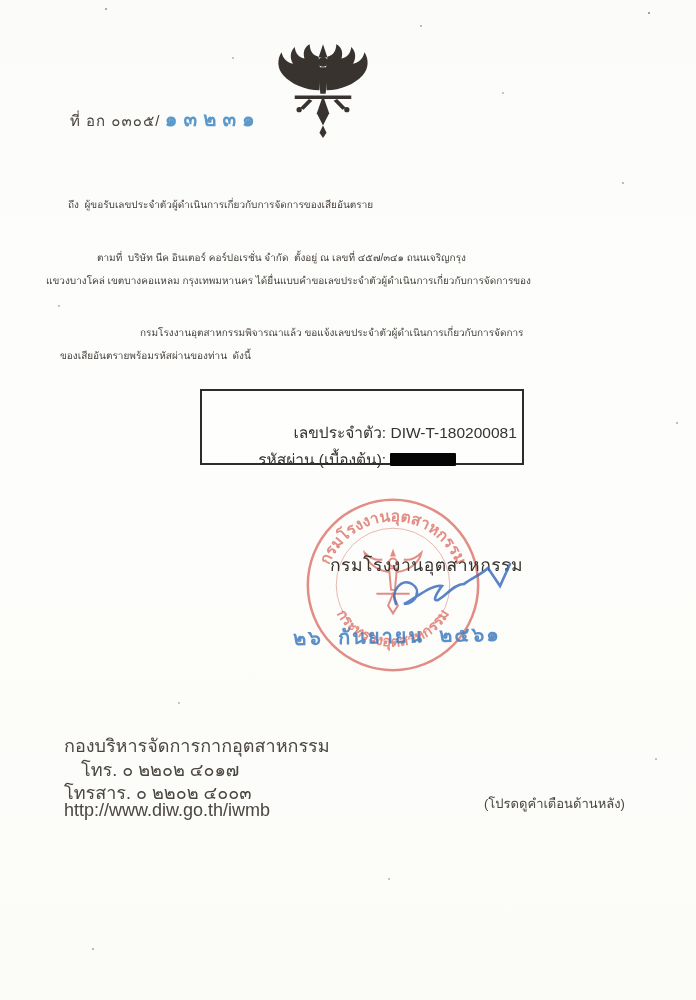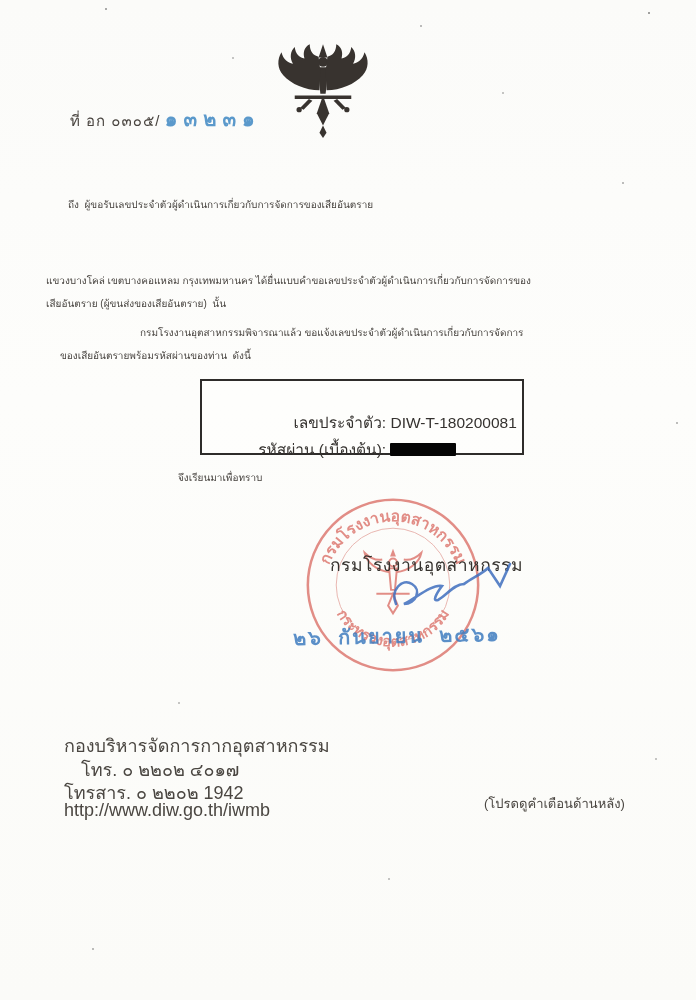--- a/index.html
+++ b/index.html
@@ -8,21 +8,21 @@
     background:#fcfcfa;
     background-image:linear-gradient(180deg,#fbfbf9 0%,#fdfdfb 40%,#fbfbf8 100%);
     font-family:"Liberation Sans","DejaVu Sans",sans-serif;
     color:#3c3835;overflow:hidden;text-align:right;
   }
   .abs{position:absolute;}
   .line{white-space:pre;font-size:10px;color:#45413d;}
   .ref-prefix{font-size:15px;color:#4a4540;letter-spacing:1px;}
   .ref-number{font-size:20px;font-weight:bold;color:#4a8fc7;letter-spacing:6px;opacity:.9;}
   .cred-box{
-    left:200px;top:379px;width:320px;height:72px;
+    left:200px;top:389px;width:320px;height:72px;
     border:2.5px solid #2e2c2a;background:rgba(255,255,255,.4);
   }
   .cred-row{position:absolute;left:26px;font-size:15.5px;color:#35322f;white-space:pre;}
   .cred-label{display:inline-block;width:128px;}
   .redaction-bar{display:inline-block;width:66px;height:13px;background:#050505;border-radius:1px;vertical-align:-1px;}
   .dept-typed{font-size:17.5px;color:#35322e;letter-spacing:.5px;white-space:pre;}
   .date-stamp{
     font-size:20px;font-weight:bold;color:#3f7dc0;white-space:pre;
     letter-spacing:2px;transform:rotate(-1.2deg);opacity:.85;
   }
@@ -64,36 +64,35 @@
       <circle cx="33" cy="76" r="3"></circle>
       <circle cx="87" cy="76" r="3"></circle>
 
       <path d="M60,60 L53,80 L60,94 L67,80 Z"></path>
       <path d="M60,94 L56,102 L60,108 L64,102 Z"></path>
     </g>
   </svg>
 
   <div class="abs line" style="left:68px;top:197px">ถึง  ผู้ขอรับเลขประจำตัวผู้ดำเนินการเกี่ยวกับการจัดการของเสียอันตราย</div>
 
+  <div class="abs line" style="left:97px;top:250px">ตามที่  บริษัท นีค อินเตอร์ คอร์ปอเรชั่น จำกัด  ตั้งอยู่ ณ เลขที่ ๔๕๗/๓๔๑ ถนนเจริญกรุง</div>
   <div class="abs line" style="left:46px;top:273px">แขวงบางโคล่ เขตบางคอแหลม กรุงเทพมหานคร ได้ยื่นแบบคำขอเลขประจำตัวผู้ดำเนินการเกี่ยวกับการจัดการของ</div>
-  <div class="abs line" style="left:46px;top:296px">เสียอันตราย (ผู้ขนส่งของเสียอันตราย)  นั้น</div>
 
   <div class="abs line" style="left:140px;top:325px">กรมโรงงานอุตสาหกรรมพิจารณาแล้ว ขอแจ้งเลขประจำตัวผู้ดำเนินการเกี่ยวกับการจัดการ</div>
   <div class="abs line" style="left:60px;top:348px">ของเสียอันตรายพร้อมรหัสผ่านของท่าน  ดังนี้</div>
 
   <div class="abs cred-box">
     <div class="cred-row" style="top:11px">
       <span class="cred-label">เลขประจำตัว</span><span>: DIW-T-180200081</span>
     </div>
     <div class="cred-row" style="top:38px">
       <span class="cred-label">รหัสผ่าน (เบื้องต้น)</span><span>: </span><span class="redaction-bar"></span>
     </div>
   </div>
 
-  <div class="abs line" style="left:178px;top:470px">จึงเรียนมาเพื่อทราบ</div>
 
   <svg class="abs" style="left:300px;top:492px" width="186" height="186" viewBox="0 0 190 190">
     <defs>
       <path id="arc-top" d="M 25 100 A 70 70 0 1 1 165 100"></path>
       <path id="arc-bot" d="M 31 108 A 66 66 0 0 0 159 108"></path>
     </defs>
     <g opacity="0.72">
       <circle cx="95" cy="95" r="87" fill="none" stroke="#d8635a" stroke-width="2.6"></circle>
       <circle cx="95" cy="95" r="58" fill="none" stroke="#e09a92" stroke-width="1"></circle>
       <text font-size="16" fill="#d8635a" font-weight="bold">
@@ -121,18 +120,18 @@
     <g fill="none" stroke="#3f6fbf" stroke-width="2.6" stroke-linecap="round" opacity=".85">
       <path d="M8,48 C2,34 14,22 24,28 C34,34 28,48 16,48 C28,42 44,28 54,30 C48,38 44,46 50,44 C58,40 66,28 76,28"></path>
       <path d="M76,28 C84,22 94,18 100,12 L112,30 L122,8"></path>
     </g>
   </svg>
 
   <div class="abs date-stamp" style="left:293px;top:620px">๒๖  กันยายน  ๒๕๖๑</div>
 
   <div class="abs footer-line" style="left:64px;top:731px">กองบริหารจัดการกากอุตสาหกรรม</div>
   <div class="abs footer-line" style="left:81px;top:755px">โทร. ๐ ๒๒๐๒ ๔๐๑๗</div>
-  <div class="abs footer-line" style="left:64px;top:778px">โทรสาร. ๐ ๒๒๐๒ 1942</div>
+  <div class="abs footer-line" style="left:64px;top:778px">โทรสาร. ๐ ๒๒๐๒ ๔๐๐๓</div>
   <div class="abs footer-line" style="left:64px;top:800px">http://www.diw.go.th/iwmb</div>
 
   <div class="abs note-right" style="left:484px;top:793px">(โปรดดูคำเตือนด้านหลัง)</div>
 
 </div>
 
 </body></html>

